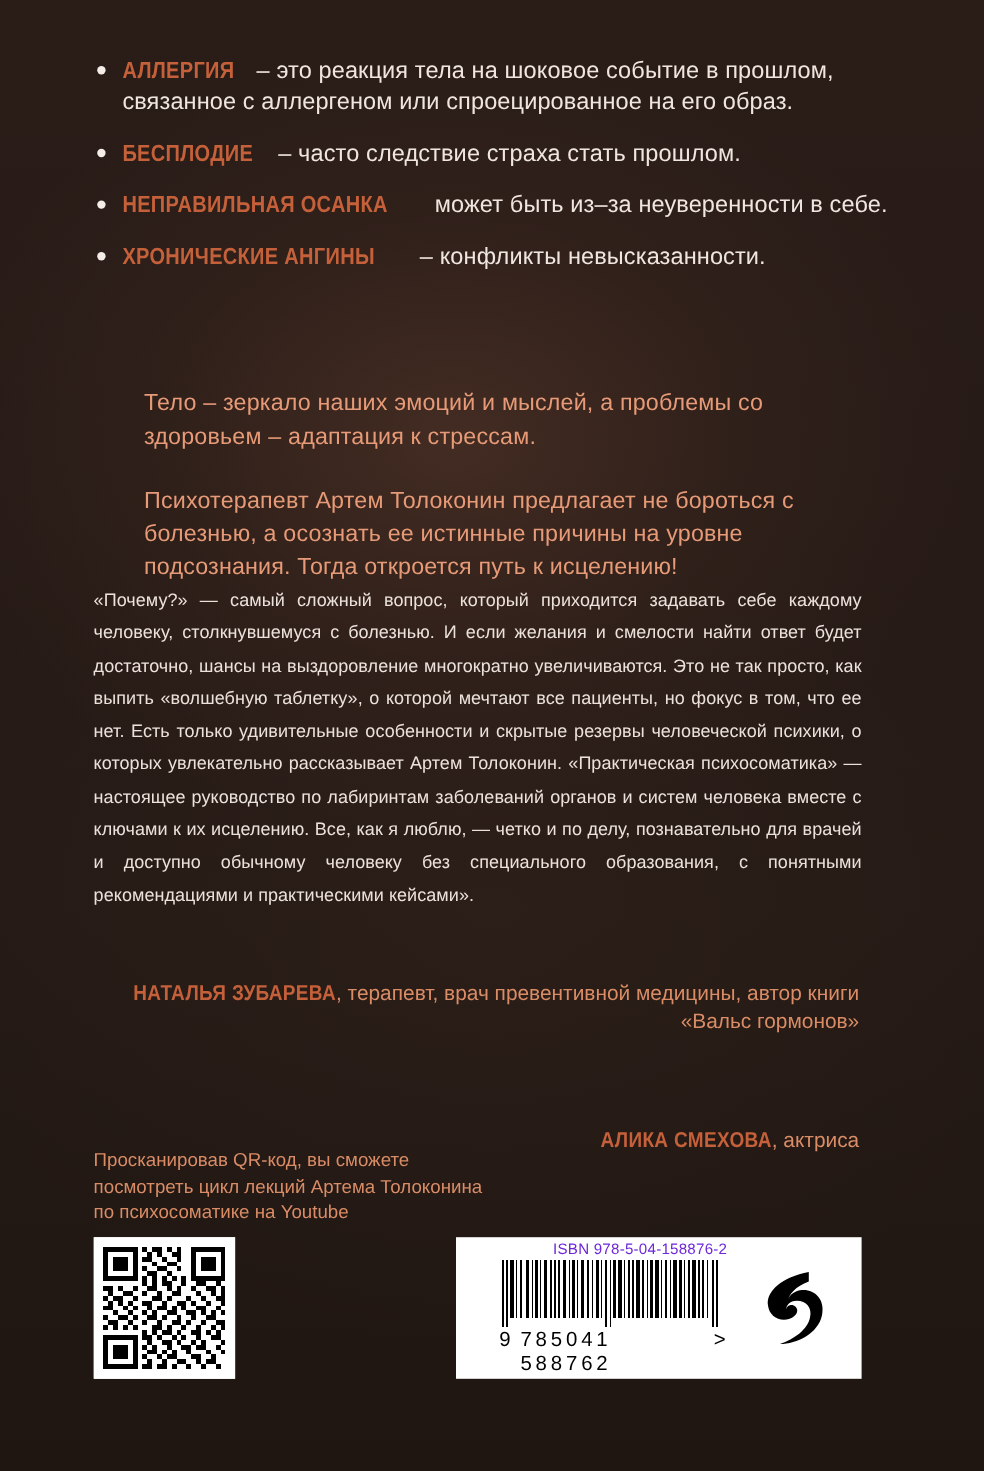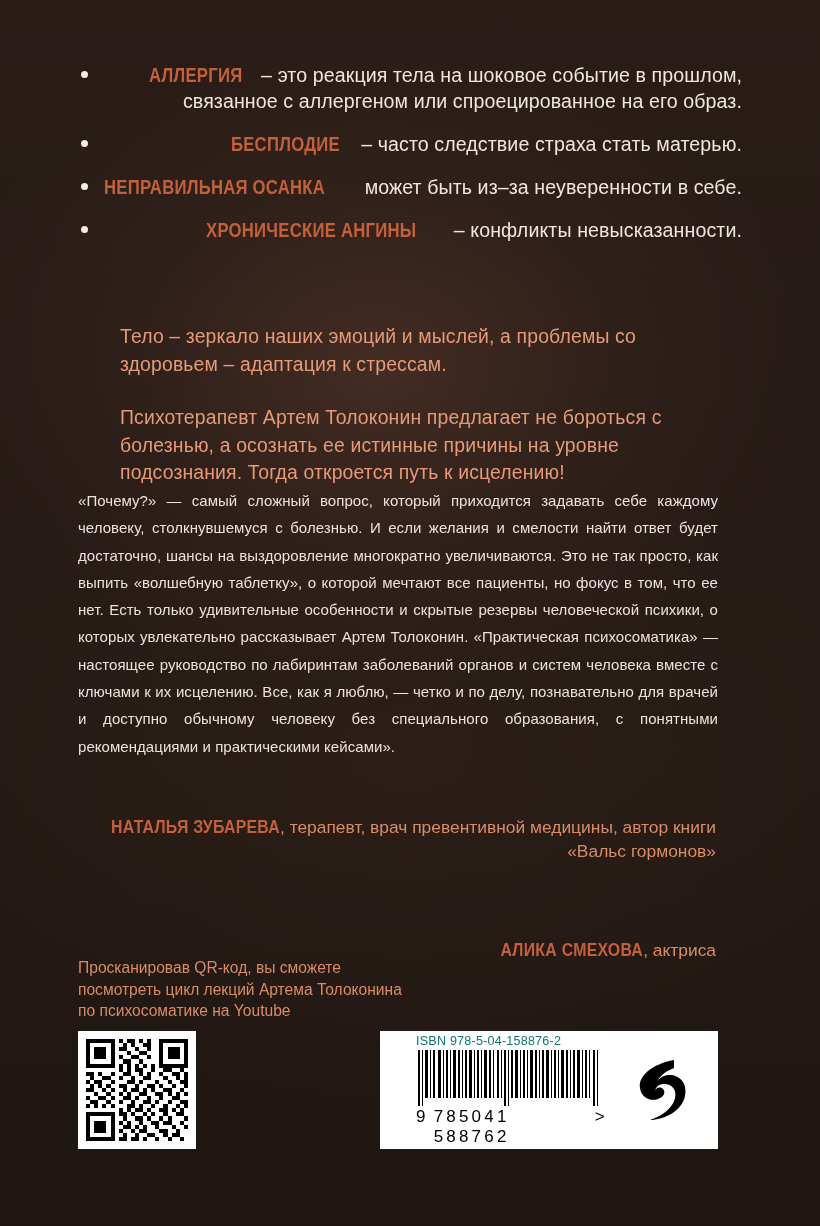--- a/index.html
+++ b/index.html
@@ -22,23 +22,22 @@
       radial-gradient(ellipse 560px 420px at 46% 30%, rgba(90,58,44,0.55) 0%, rgba(66,42,32,0.28) 45%, rgba(37,26,22,0) 78%),
       radial-gradient(ellipse 700px 500px at 50% 62%, rgba(58,38,30,0.35) 0%, rgba(37,26,22,0) 72%),
       linear-gradient(180deg, #2a1d18 0%, #271b17 30%, #241a15 62%, #1f1612 100%);
     box-sizing: border-box;
   }
 
   
   .bullets {
     position: absolute;
     left: 78px;
-    top: 62px;
+    top: 46px;
     width: 664px;
-    text-align: right;
   }
   .bullet-row {
     position: relative;
     padding-left: 24px;
     margin-bottom: 17px;
     color: #f0e6e0;
     font-size: 19.6px;
     line-height: 26px;
     letter-spacing: 0.1px;
   }
@@ -169,23 +168,23 @@
     align-items: center;
   }
   .barcode-wrap {
     position: relative;
     margin-left: 36px;
     width: 190px;
   }
   .isbn-text {
     font-family: "Liberation Sans", sans-serif;
     font-size: 12.6px;
-    color: #0f766e;
+    color: #6d28d9;
     letter-spacing: 0.2px;
-    text-align: left;
+    text-align: right;
     margin-bottom: 2px;
     white-space: nowrap;
   }
   .bars { display: block; width: 190px; height: 56px; }
   .barcode-digits {
     display: flex;
     align-items: baseline;
     font-family: "Liberation Sans", sans-serif;
     font-size: 17px;
     color: #000;
@@ -214,21 +213,21 @@
   <div class="bullets">
 
     <div class="bullet-row">
       <span class="bullet-dot"></span>
       <span class="kw">АЛЛЕРГИЯ</span><span> – это реакция тела на шоковое событие в прошлом, связанное с аллергеном или спроецированное на его образ.</span>
     </div>
 
 
     <div class="bullet-row">
       <span class="bullet-dot"></span>
-      <span class="kw">БЕСПЛОДИЕ</span><span> – часто следствие страха стать матерью.</span>
+      <span class="kw">БЕСПЛОДИЕ</span><span> – часто следствие страха стать прошлом.</span>
     </div>
 
     <div class="bullet-row">
       <span class="bullet-dot"></span>
       <span class="kw">НЕПРАВИЛЬНАЯ ОСАНКА</span><span> может быть из–за неуверенности в себе.</span>
     </div>
 
     <div class="bullet-row">
       <span class="bullet-dot"></span>
       <span class="kw">ХРОНИЧЕСКИЕ АНГИНЫ</span><span> – конфликты невысказанности.</span>

